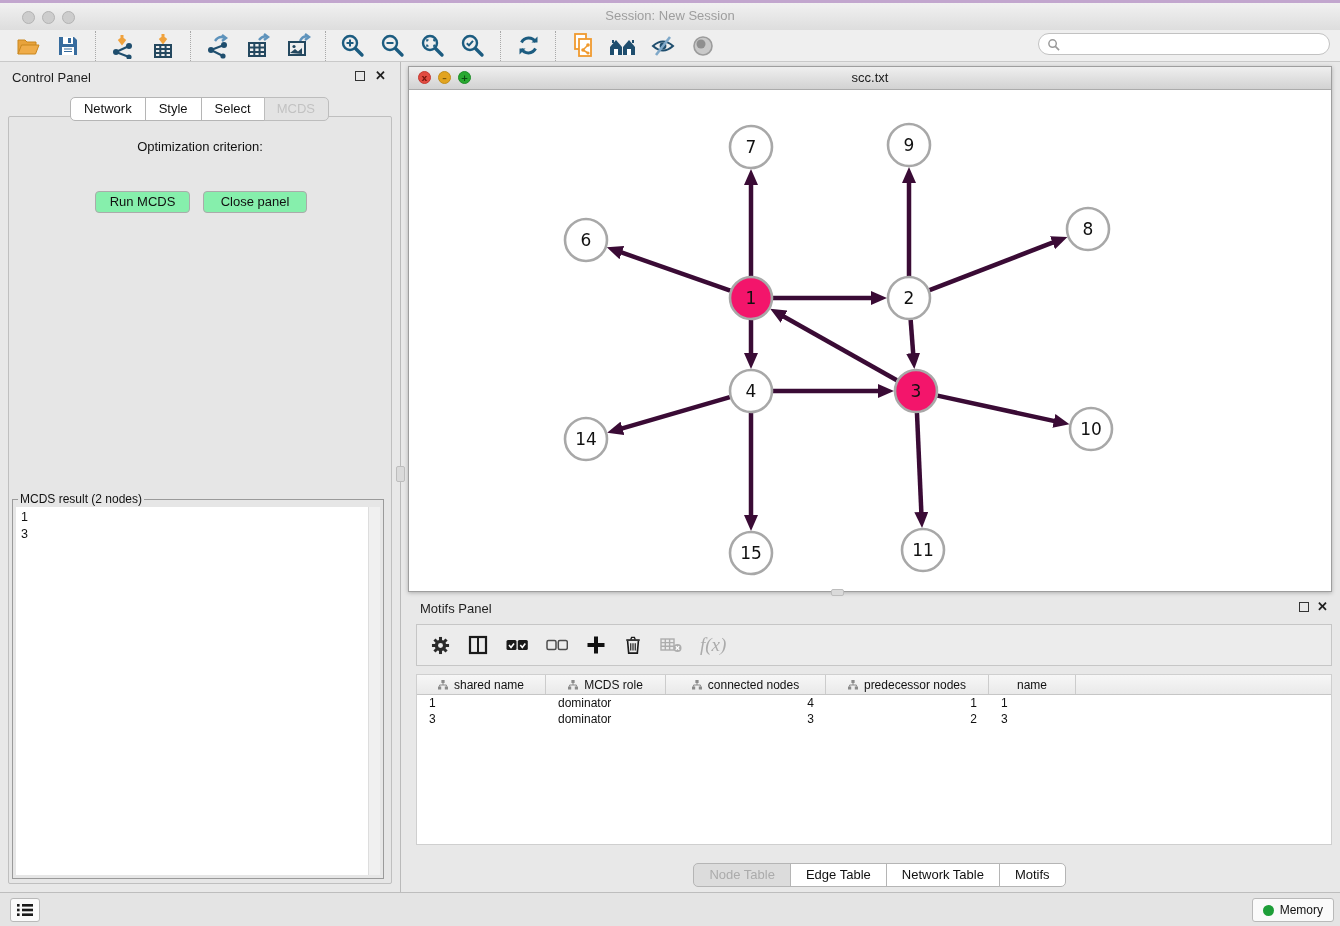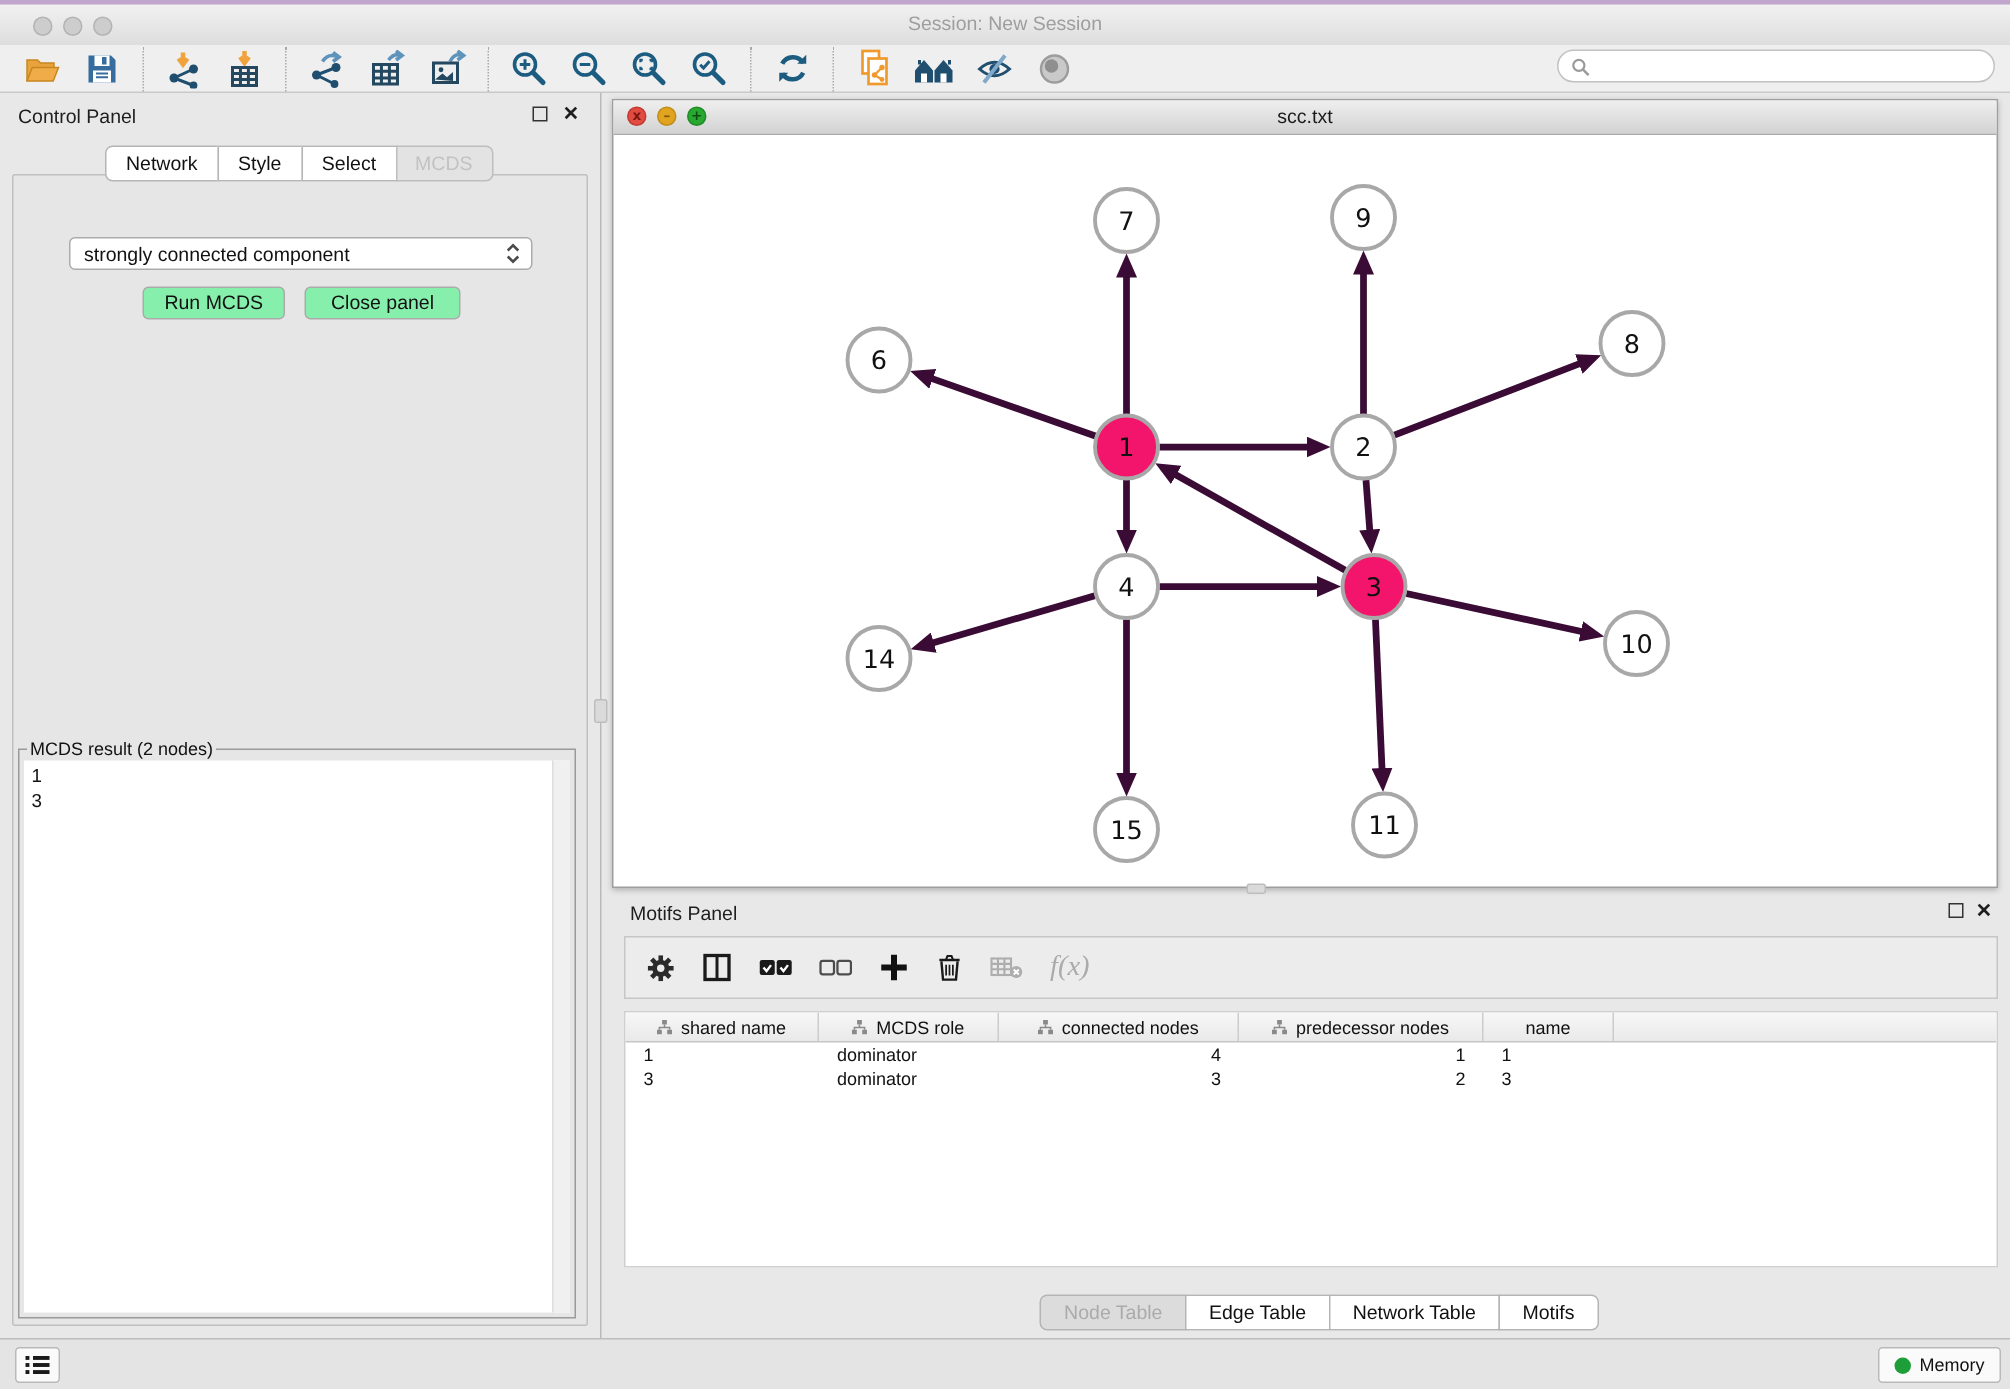--- a/index.html
+++ b/index.html
@@ -247,29 +247,21 @@
     <span class="panel-float" style="right:35px"></span>
     <span class="panel-close" style="right:14px">✕</span>
   </div>
   <div class="cp-tabs">
     <span class="cp-tab">Network</span>
     <span class="cp-tab">Style</span>
     <span class="cp-tab">Select</span>
     <span class="cp-tab selected">MCDS</span>
   </div>
   <div class="cp-body">
-    <div class="criterion-select">
-      <span class="val">strongly connected component</span>
-      <span class="stepper">
-        <svg width="10" height="16" viewBox="0 0 10 16">
-            <path d="M1.5 6 L5 2.5 L8.5 6" fill="none" stroke="#4A4A4A" stroke-width="1.7"></path>
-            <path d="M1.5 10 L5 13.5 L8.5 10" fill="none" stroke="#4A4A4A" stroke-width="1.7"></path>
-          </svg>
-      </span>
-    </div>
+    <div class="opt-label">Optimization criterion:</div>
     <div class="cp-btn btn-run">Run MCDS</div>
     <div class="cp-btn btn-close">Close panel</div>
     <fieldset class="result-box">
       <legend>MCDS result (2 nodes)</legend>
       <div class="result-area">
         <div class="result-lines">
           <div>1</div>
           <div>3</div>
         </div>
         <div class="result-scroll"></div>

